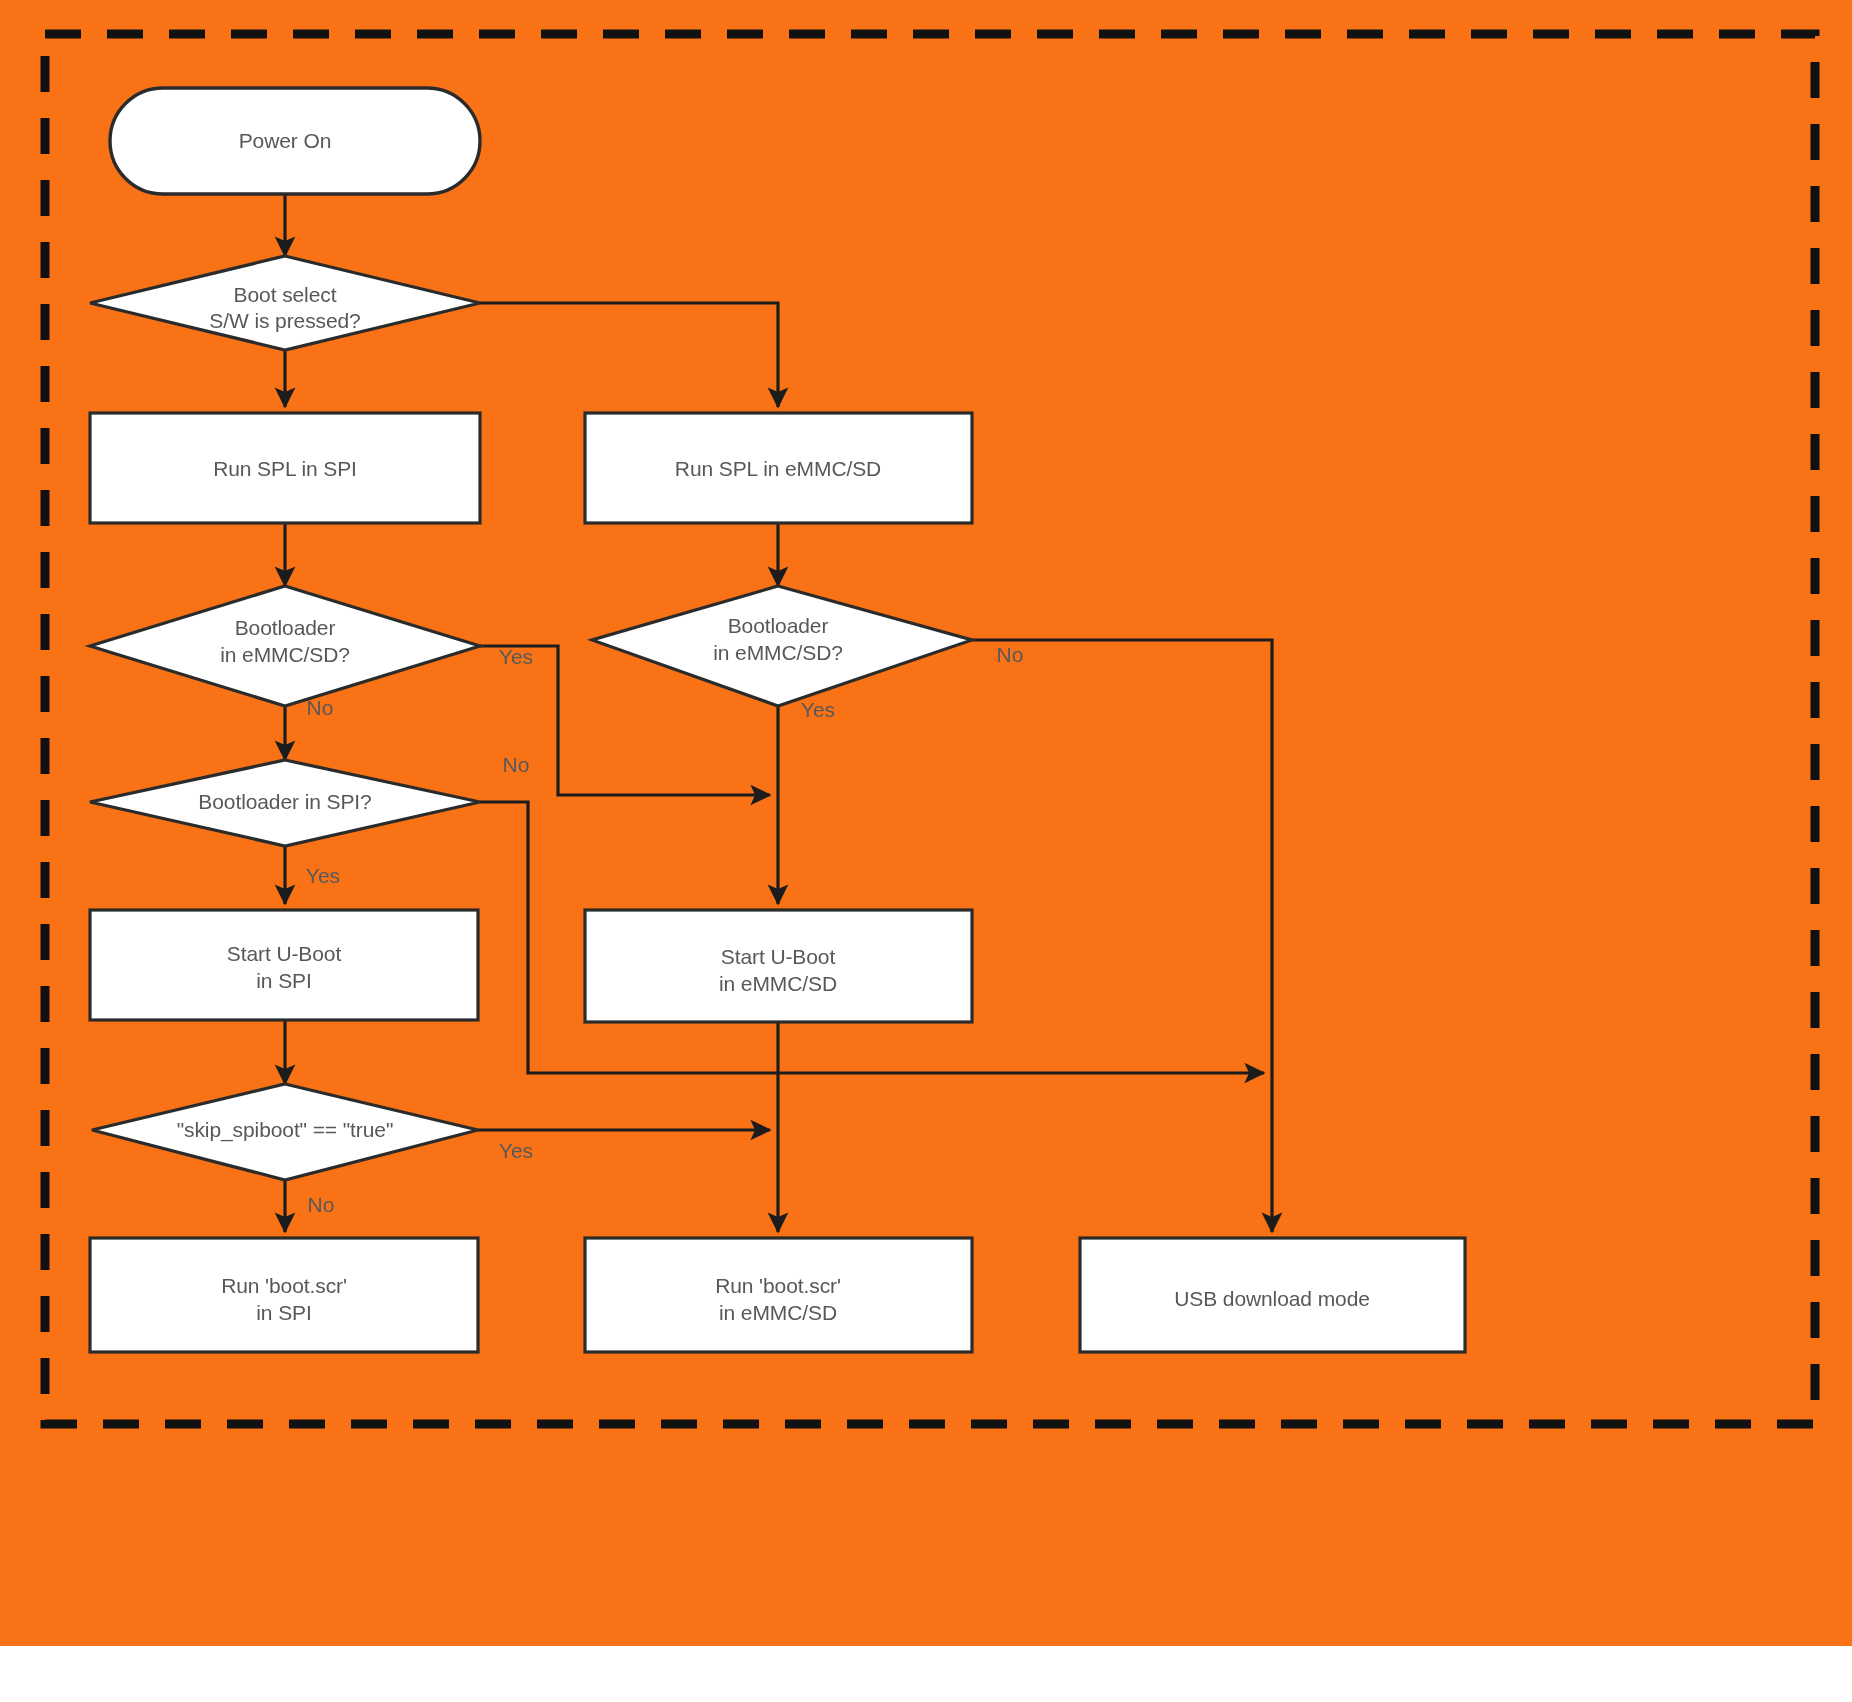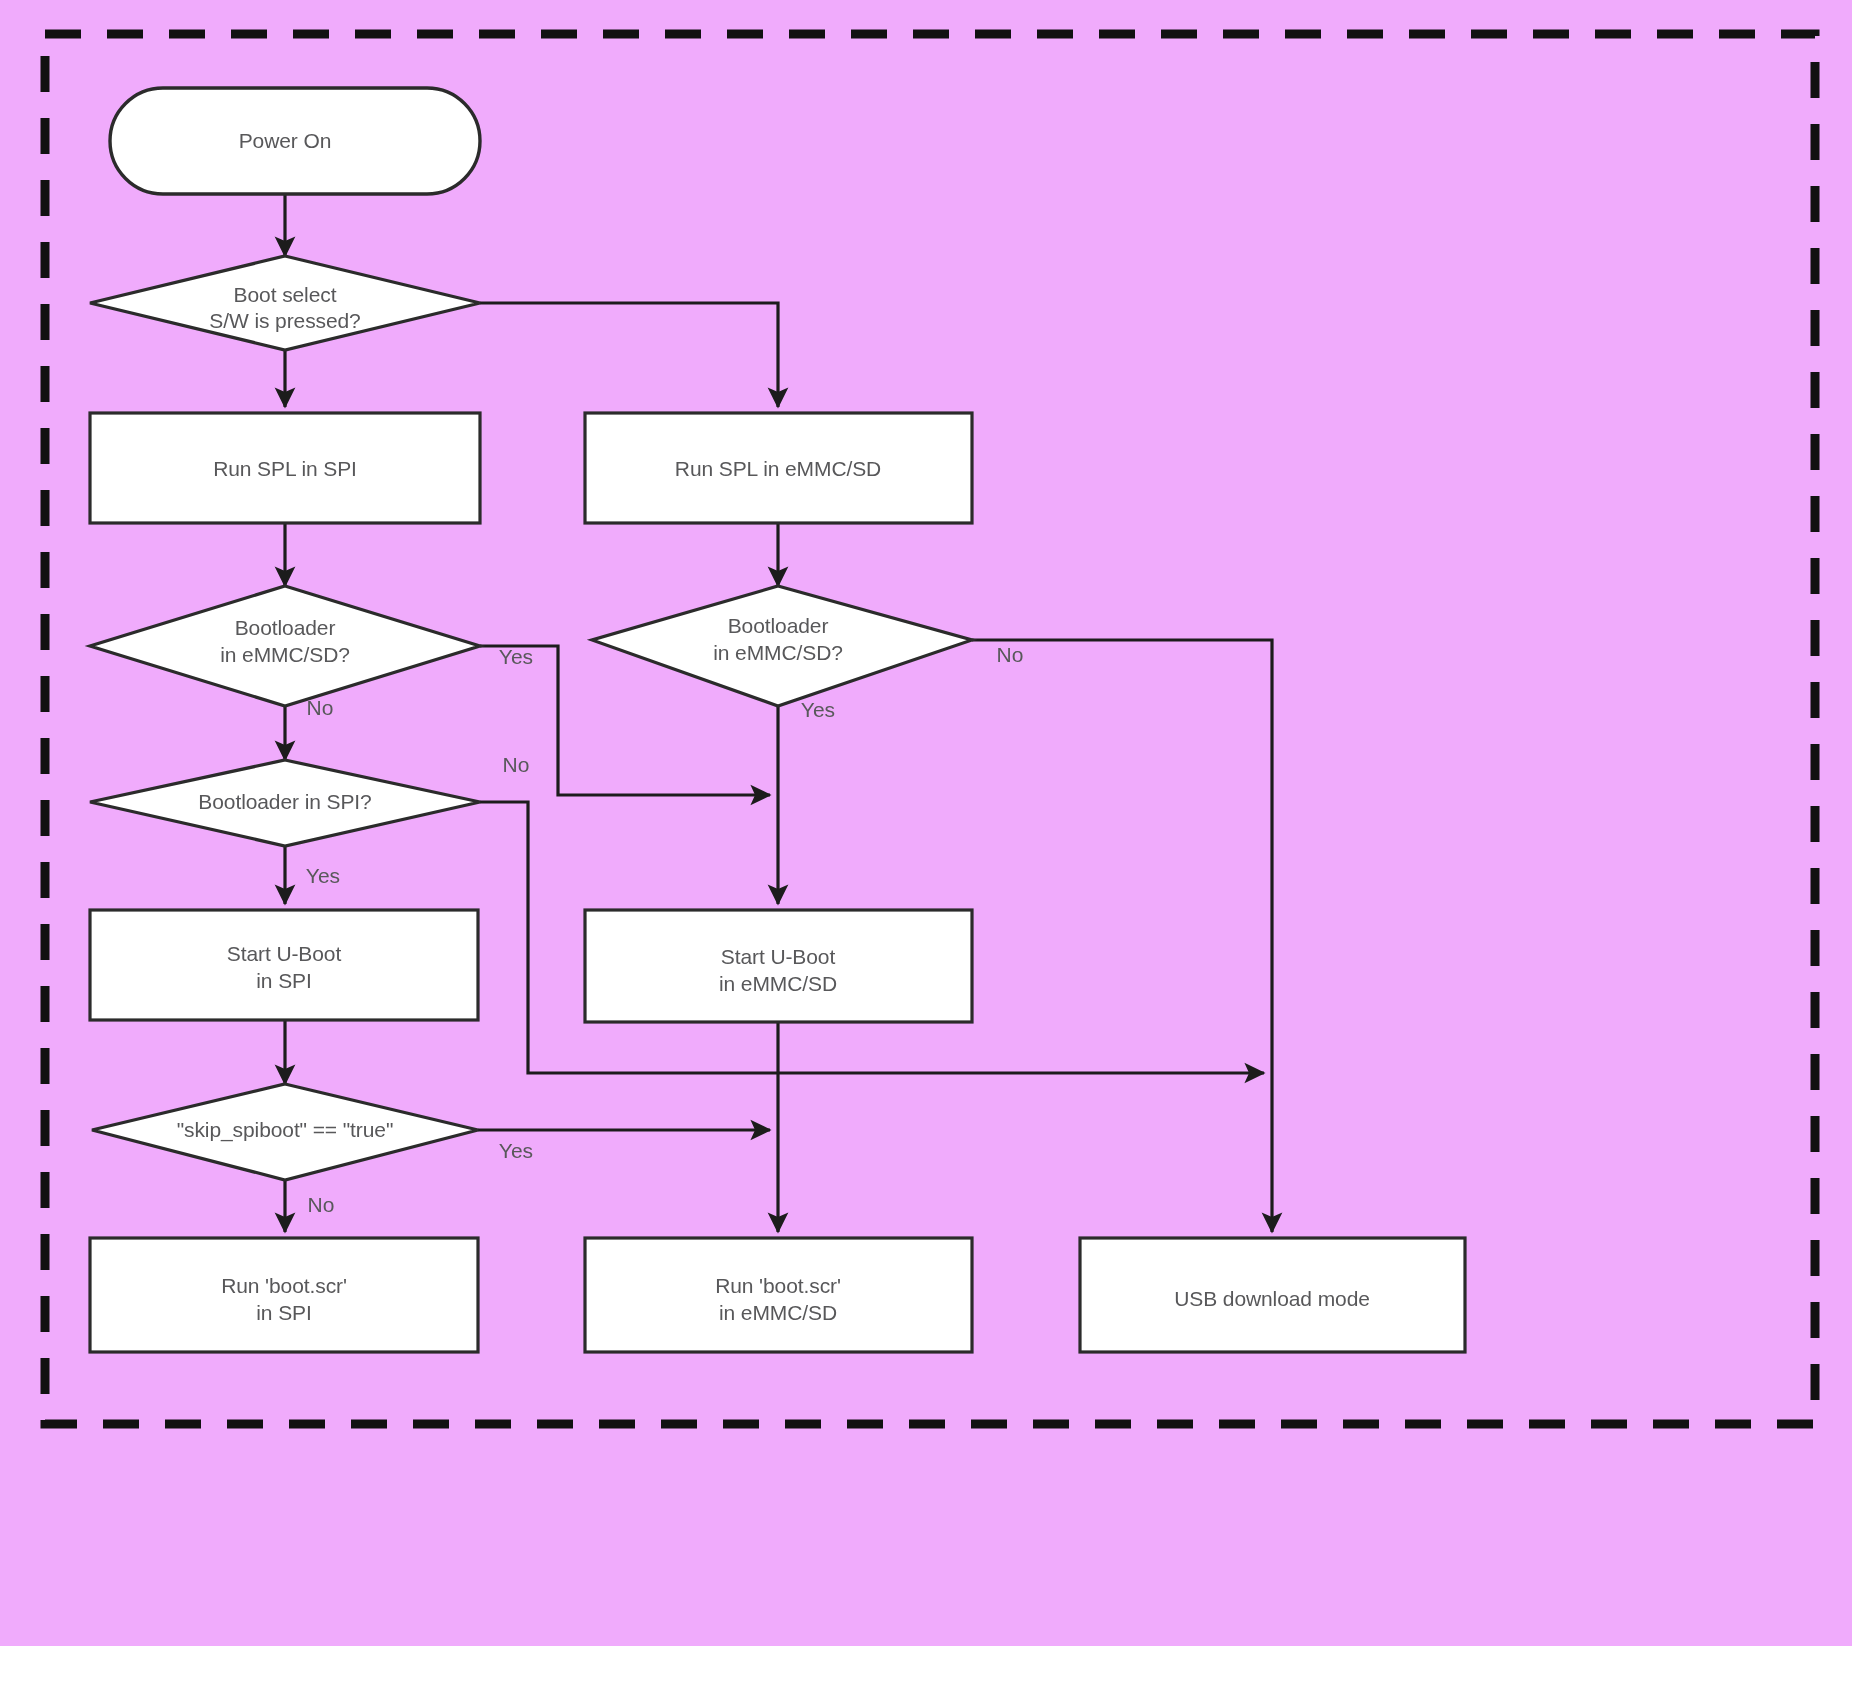--- a/index.html
+++ b/index.html
@@ -11,21 +11,21 @@
   body {
     width: 1852px;
     height: 1702px;
     overflow: hidden;
     font-family: "Liberation Sans", sans-serif;
   }
   #diagram-root {
     position: relative;
     width: 1852px;
     height: 1646px;
-    background: #f0abfc;
+    background: #f97316;
   }
   svg#flowchart {
     display: block;
     width: 1852px;
     height: 1702px;
   }
   .node-shape {
     fill: #ffffff;
     stroke: #2b2b2b;
     stroke-width: 3.2;

